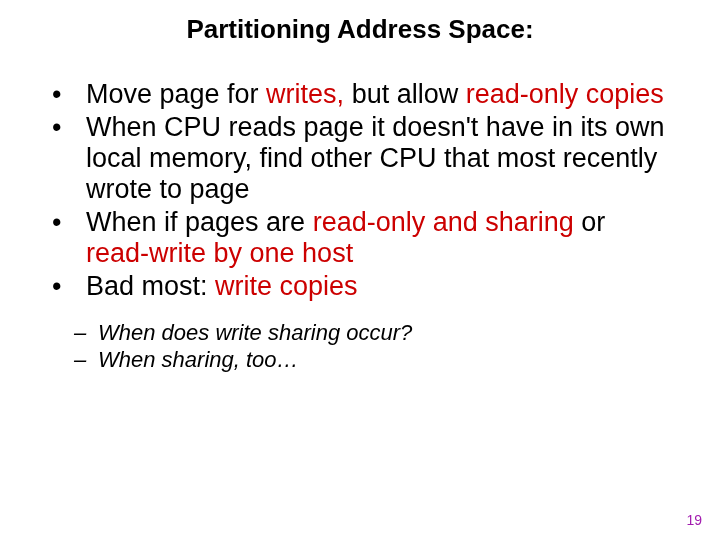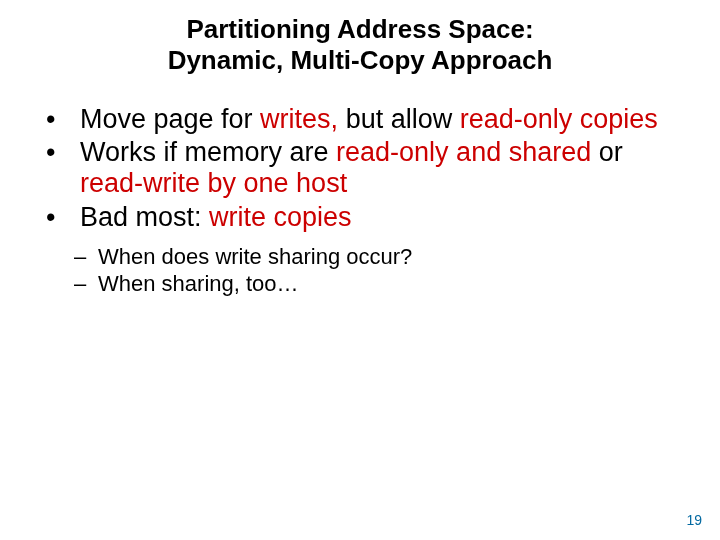--- a/index.html
+++ b/index.html
@@ -25,21 +25,21 @@
     line-height: 1.2;
     padding-top: 14px;
     padding-bottom: 18px;
   }
   .content {
     padding-left: 28px;
     padding-right: 30px;
   }
   ul.main {
     list-style: none;
-    margin: 10px;
+    margin: 16px;
     padding: 0;
   }
   ul.main > li {
     position: relative;
     padding-left: 42px;
     font-size: 27px;
     line-height: 1.15;
     color: #000;
     margin-bottom: 2px;
   }
@@ -48,20 +48,21 @@
     position: absolute;
     left: 8px;
     top: 0;
     color: #000;
     font-size: 27px;
   }
   ul.sub {
     list-style: none;
     margin: 2px 0 0 0;
     padding: 0 0 0 42px;
+    font-style: italic;
   }
   ul.sub > li {
     position: relative;
     padding-left: 28px;
     font-size: 22px;
     line-height: 1.25;
     color: #000;
   }
   ul.sub > li::before {
     content: "–";
@@ -70,43 +71,45 @@
     top: 0;
     color: #000;
     font-size: 22px;
   }
   .red { color: #cc0000; }
   .pagenum {
     position: absolute;
     right: 18px;
     bottom: 12px;
     font-size: 14px;
-    color: #0369a1;
+    color: #a21caf;
   }
 </style>
 </head>
 <body>
 
 <div class="slide">
 
   <div class="title">
     <span>Partitioning Address Space:</span><br>
-    <span>Dynamic, Multi-Copy Approach</span>
   </div>
 
   <div class="content">
     <ul class="main">
 
       <li>
         <span>Move page for </span><span class="red">writes,</span><span> but allow </span><span class="red">read-only copies</span>
       </li>
 
+      <li>
+        <span>When CPU reads page it doesn't have in its own local memory, find other CPU that most recently wrote to page</span>
+      </li>
 
       <li>
-        <span>Works if memory are </span><span class="red">read-only and shared</span><span> or </span><span class="red">read-write by one host</span>
+        <span>When if pages are </span><span class="red">read-only and sharing</span><span> or </span><span class="red">read-write by one host</span>
       </li>
 
       <li>
         <span>Bad most: </span><span class="red">write copies</span>
       </li>
 
     </ul>
 
     <ul class="sub">
       <li>

